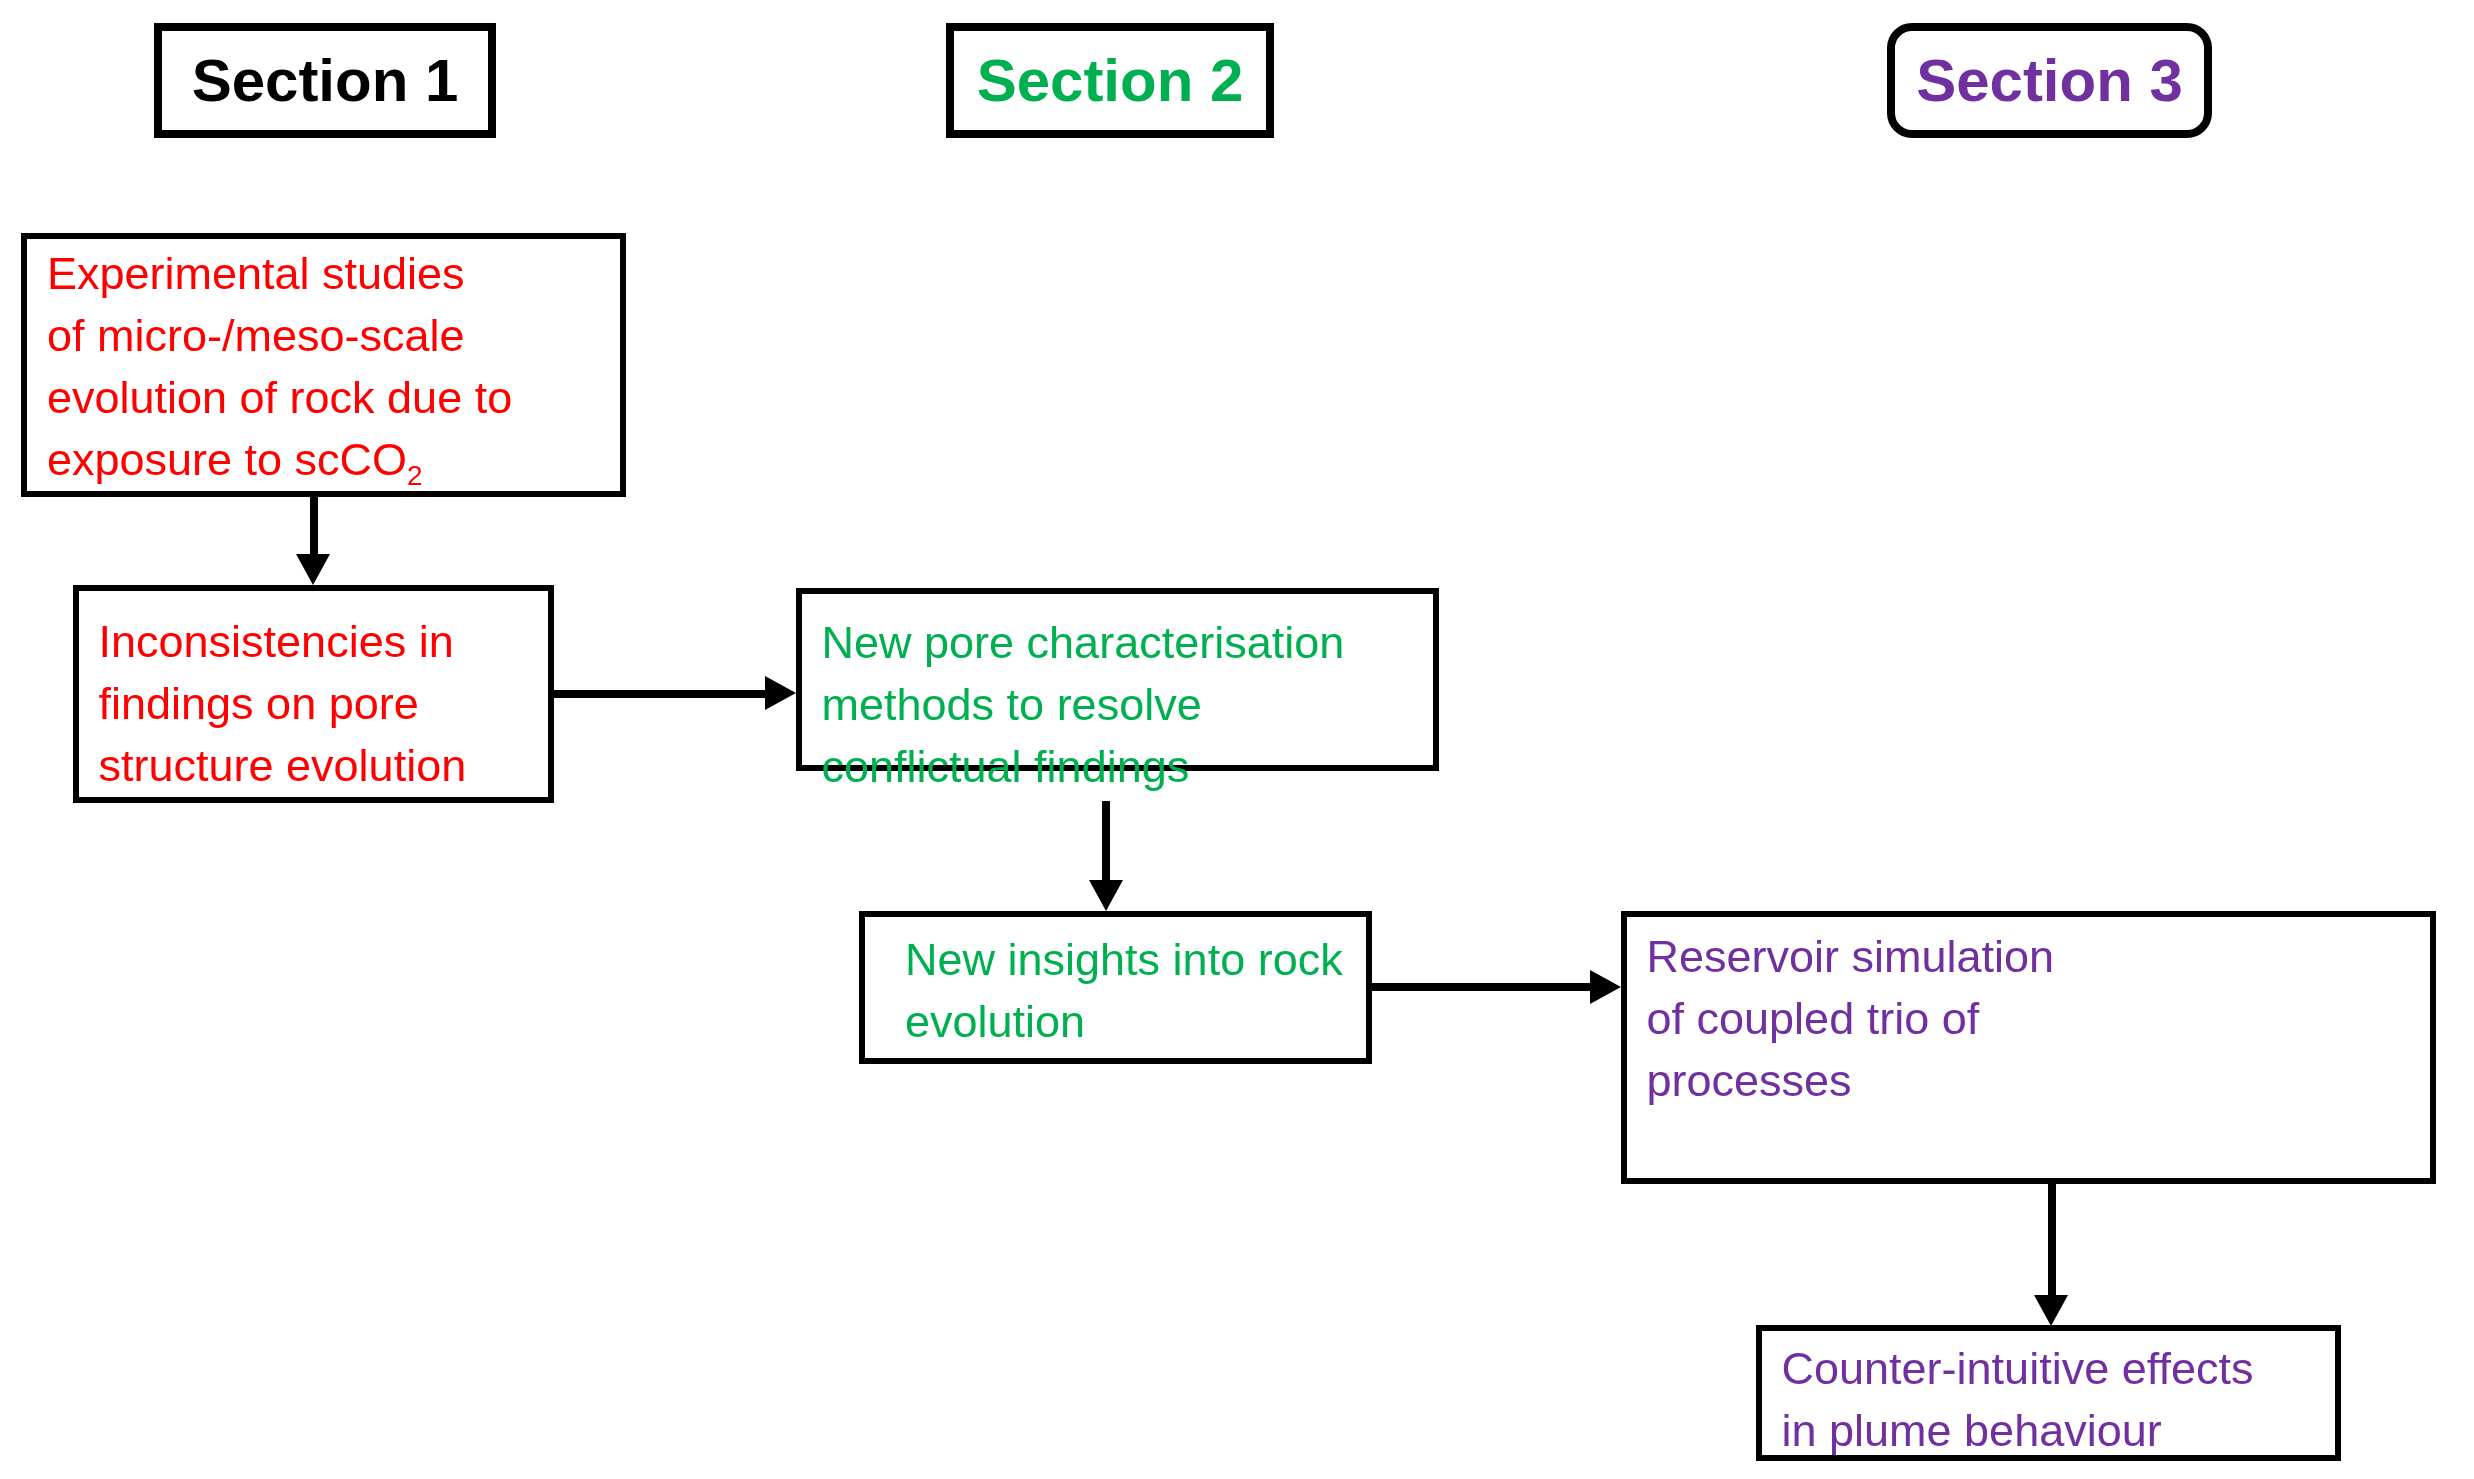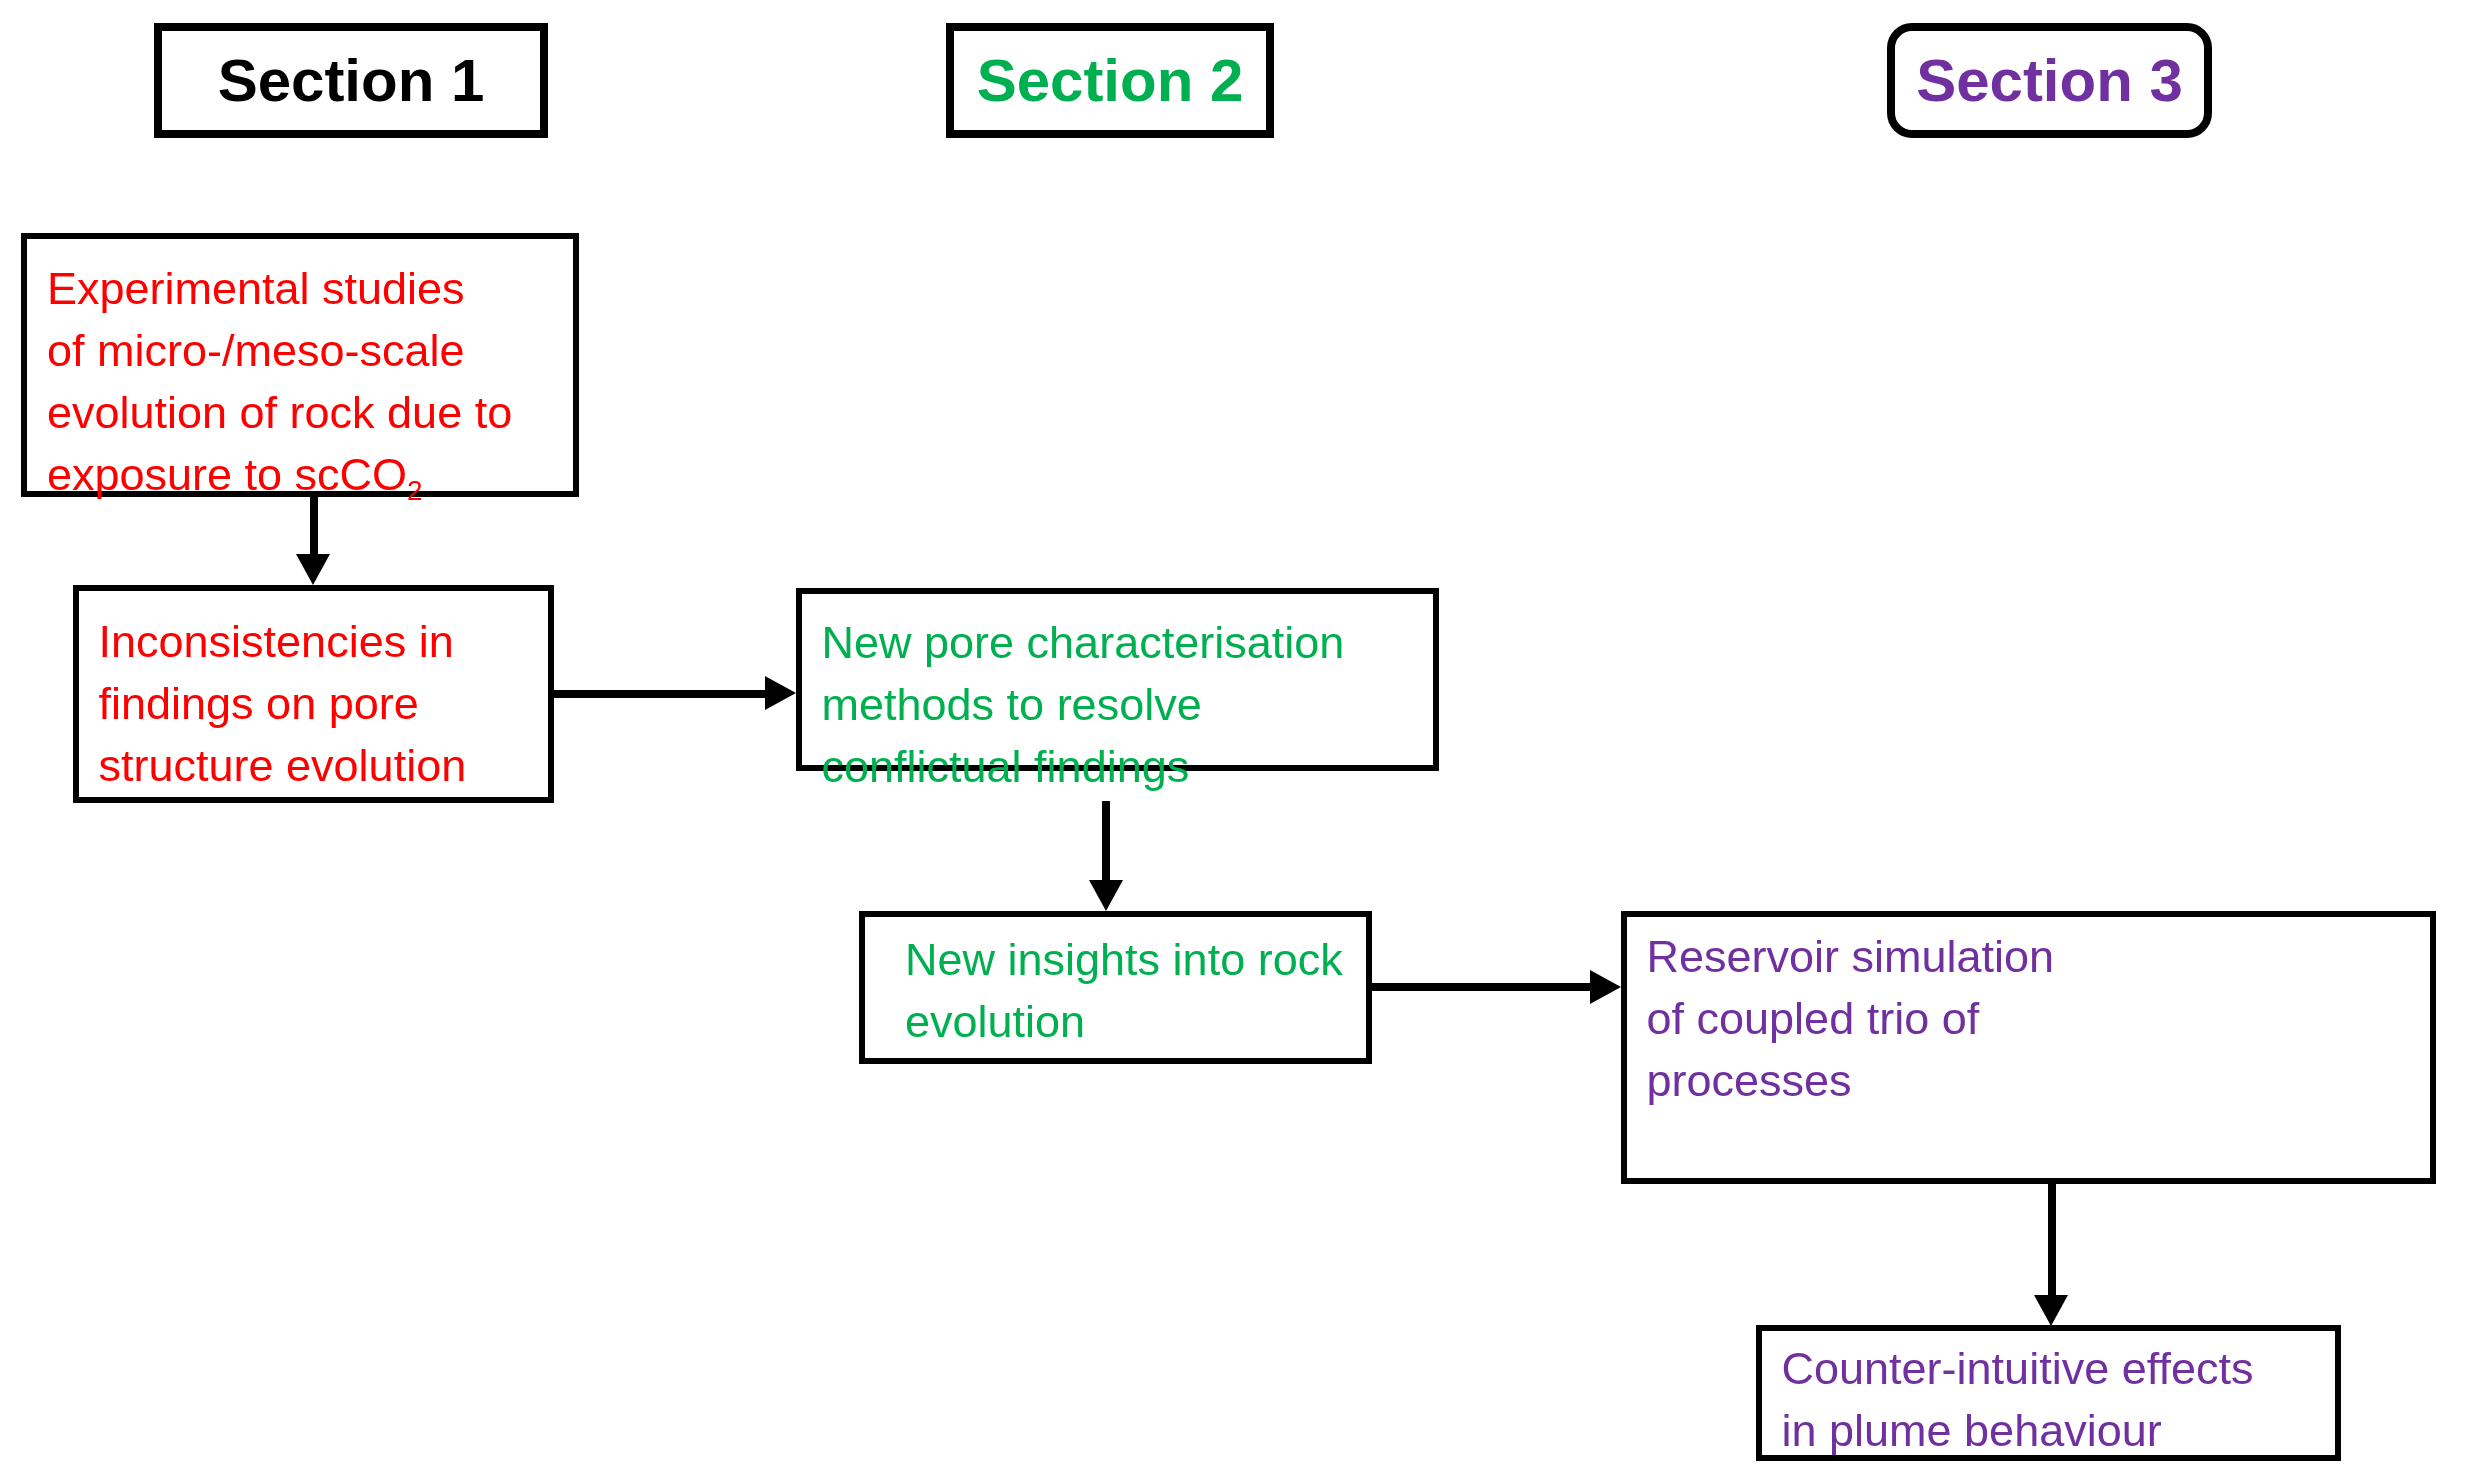--- a/index.html
+++ b/index.html
@@ -7,32 +7,32 @@
     position:relative;width:2475px;height:1480px;background:#ffffff;
     font-family:"Liberation Sans","DejaVu Sans",sans-serif;
     overflow:hidden;
   }
   
   .hdr{
     position:absolute;box-sizing:border-box;border:8.4px solid #000;
     display:flex;align-items:center;justify-content:center;
     font-size:60px;font-weight:bold;background:#fff;
   }
-  .hdr-1{left:154px;top:23px;width:394px;height:115px;}
+  .hdr-1{left:154px;top:23px;width:342px;height:115px;}
   .hdr-2{left:946px;top:23px;width:328px;height:115px;}
   .hdr-3{left:1887px;top:23px;width:325px;height:115px;border-radius:25px;}
   
   .box{
     position:absolute;box-sizing:border-box;border:6.5px solid #000;
     background:#fff;font-size:45px;line-height:62px;
     padding-left:19.5px;padding-right:6.5px;
   }
   .box .line{white-space:nowrap;}
   .box sub{font-size:0.62em;line-height:0;}
-  .box-1{left:21.4px;top:233px;width:558px;height:264px;padding-top:19px;}
+  .box-1{left:21.4px;top:233px;width:605px;height:264px;padding-top:4px;}
   .box-2{left:73px;top:585px;width:481px;height:218px;padding-top:19.5px;}
   .box-3{left:796px;top:588px;width:643px;height:183px;padding-top:18px;}
   .box-4{left:859px;top:911px;width:513px;height:153px;padding-top:11.7px;padding-left:40px;}
   .box-5{left:1621px;top:911px;width:815px;height:273px;padding-top:9px;}
   .box-6{left:1756px;top:1325px;width:585px;height:136px;padding-top:6.5px;}
   
   .shaft{position:absolute;background:#000;}
   .head-down{position:absolute;width:0;height:0;
     border-left:17.5px solid transparent;border-right:17.5px solid transparent;
     border-top:31px solid #000;}

